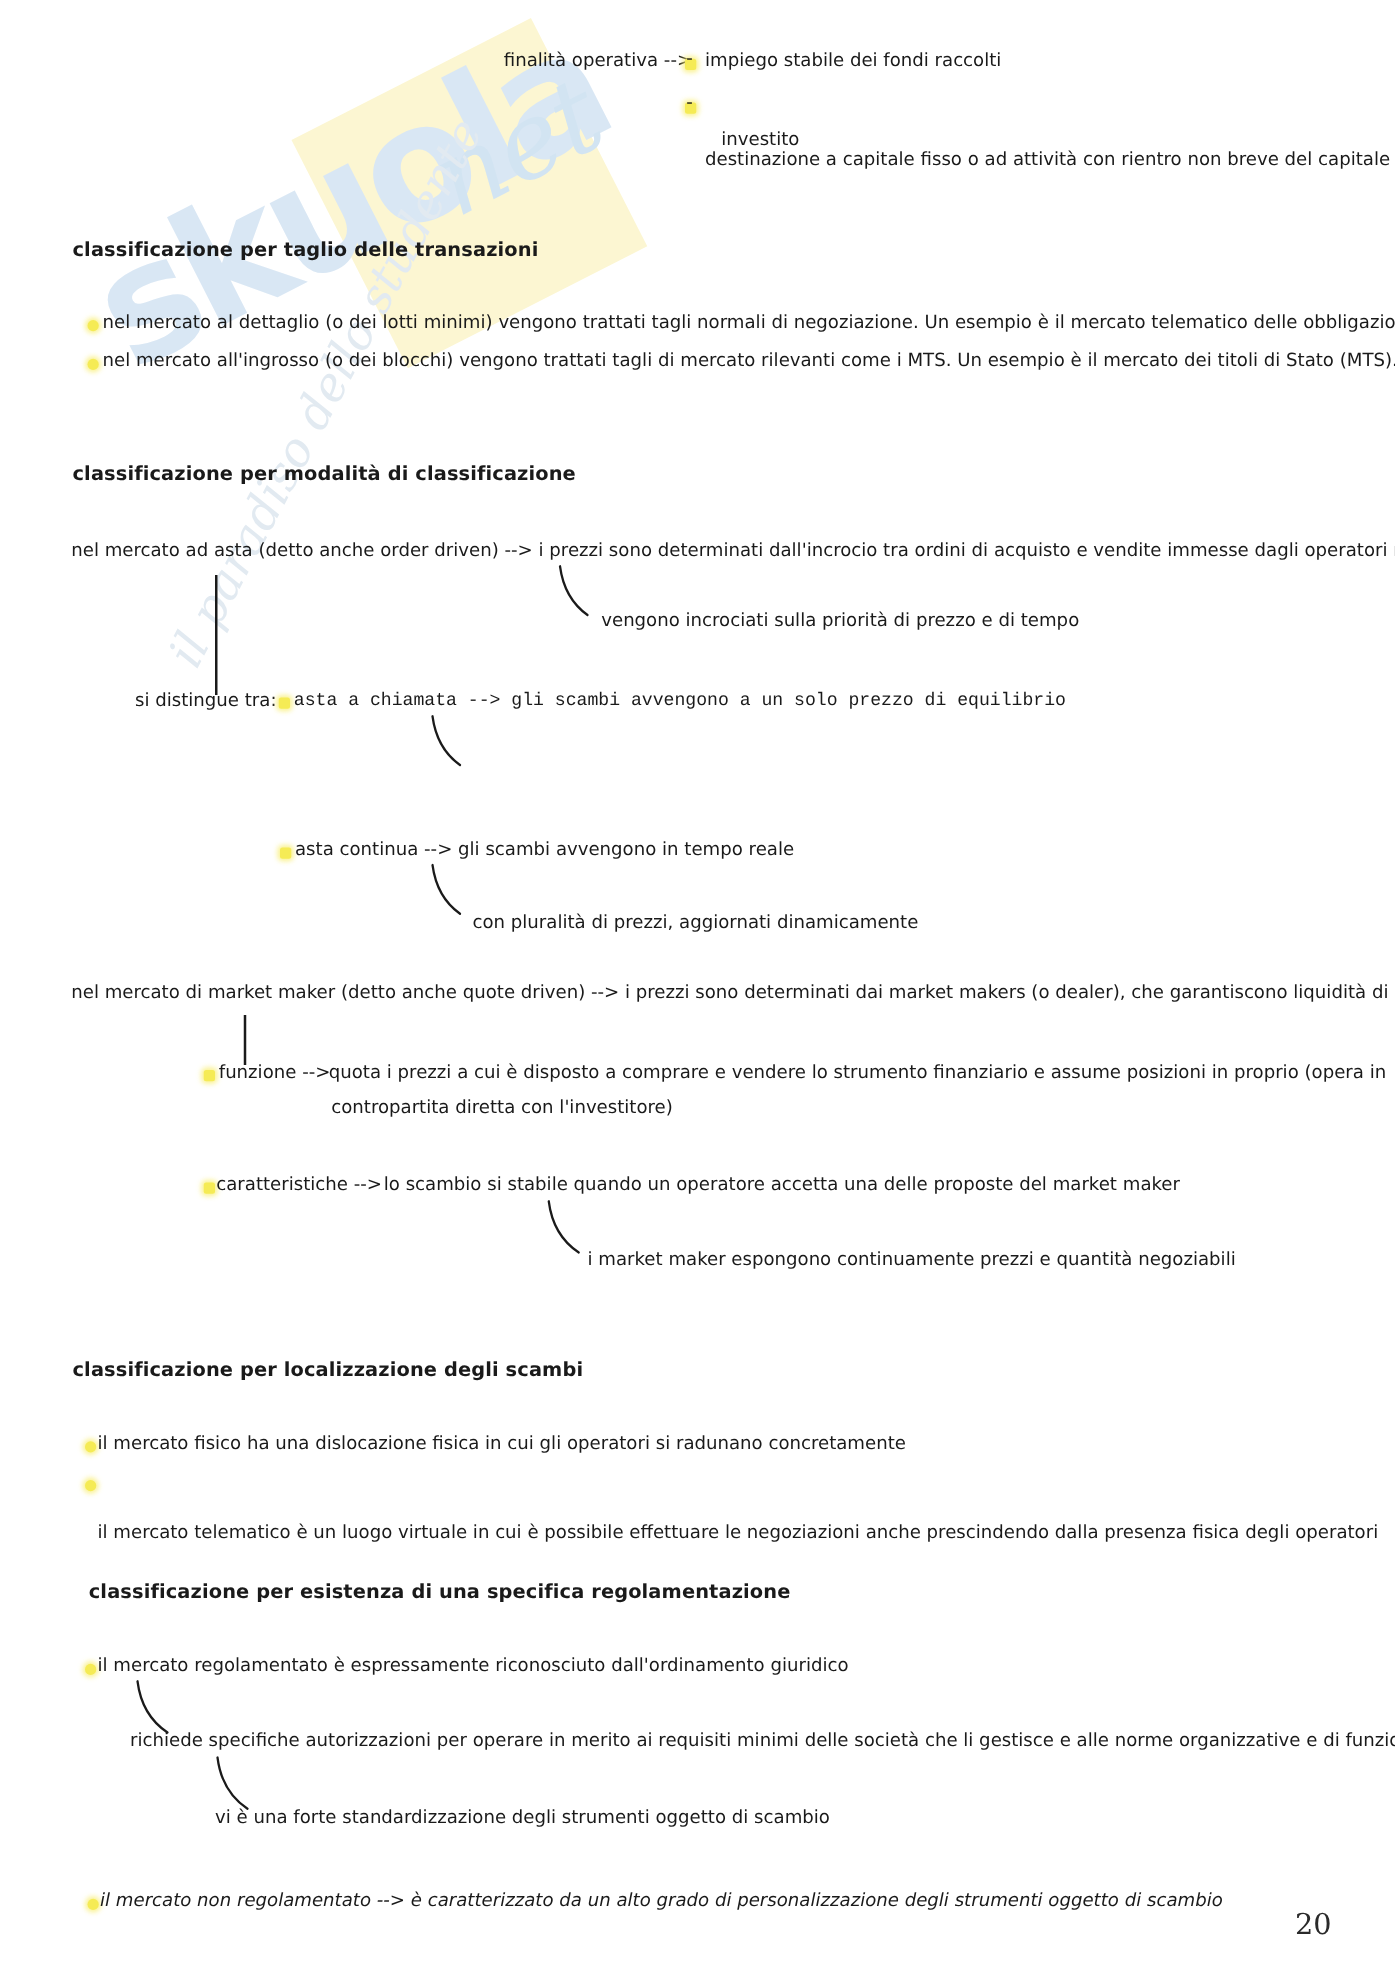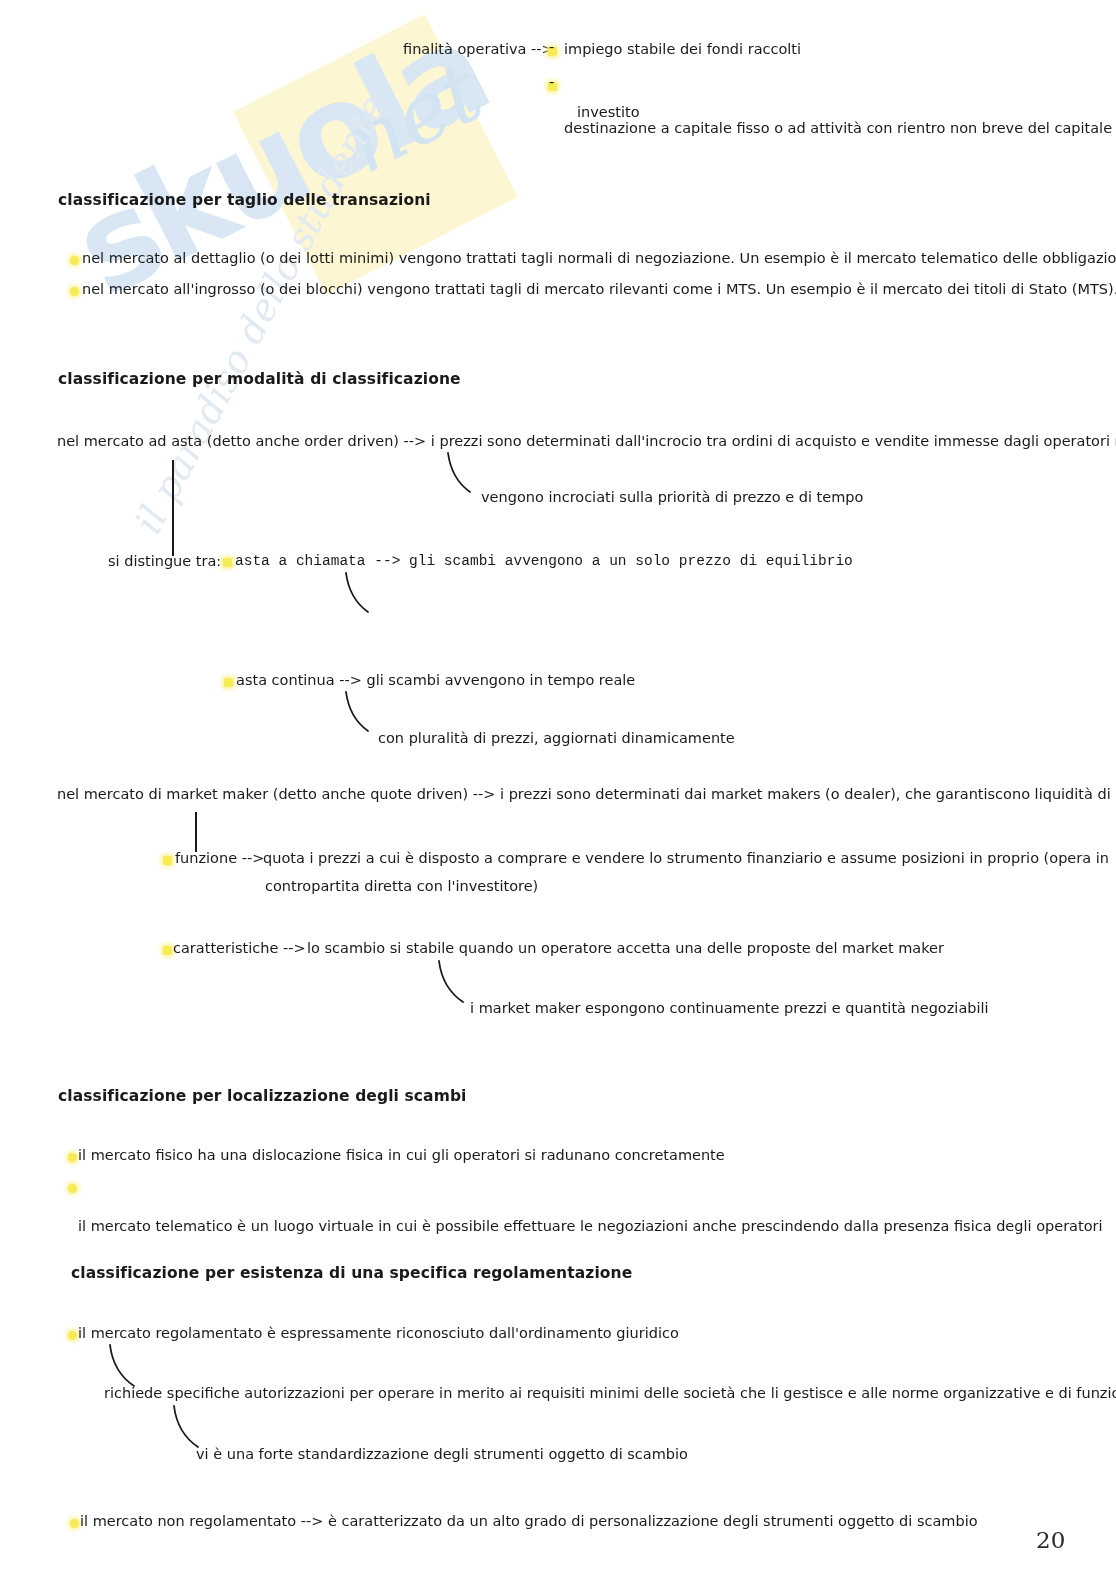--- a/index.html
+++ b/index.html
@@ -228,21 +228,21 @@
         <path d="M2,1 C4,17 11,32 26,42" stroke="#1a1a1a" stroke-width="1.8" fill="none" stroke-linecap="round"></path>
       </svg>
     </div>
     <div class="t" style="left:104px; top:1384px;">richiede specifiche autorizzazioni per operare in merito ai requisiti minimi delle società che li gestisce e alle norme organizzative e di funzionamento</div>
 
     <div class="curve" style="left:172px; top:1405px;">
       <svg width="42" height="44" viewBox="0 0 42 44">
         <path d="M2,1 C4,17 11,32 26,42" stroke="#1a1a1a" stroke-width="1.8" fill="none" stroke-linecap="round"></path>
       </svg>
     </div>
-    <div class="t" style="left:172px; top:1445px;margin-left:24px;">vi è una forte standardizzazione degli strumenti oggetto di scambio</div>
+    <div class="t" style="left:172px; top:1445px;">vi è una forte standardizzazione degli strumenti oggetto di scambio</div>
 
     <div class="bul bul-round" style="left:70px; top:1519px;"></div>
-    <div class="t" style="left:80px; top:1512px;">il mercato non regolamentato --&gt; è caratterizzato da un alto grado di personalizzazione degli strumenti oggetto di scambio</div>
+    <div class="t" style="left:80px; top:1512px;font-style:italic;">il mercato non regolamentato --&gt; è caratterizzato da un alto grado di personalizzazione degli strumenti oggetto di scambio</div>
 
     <div class="pageno" style="left:1036px; top:1527px;">20</div>
 
   </div>
 </div>
 
 </body></html>

